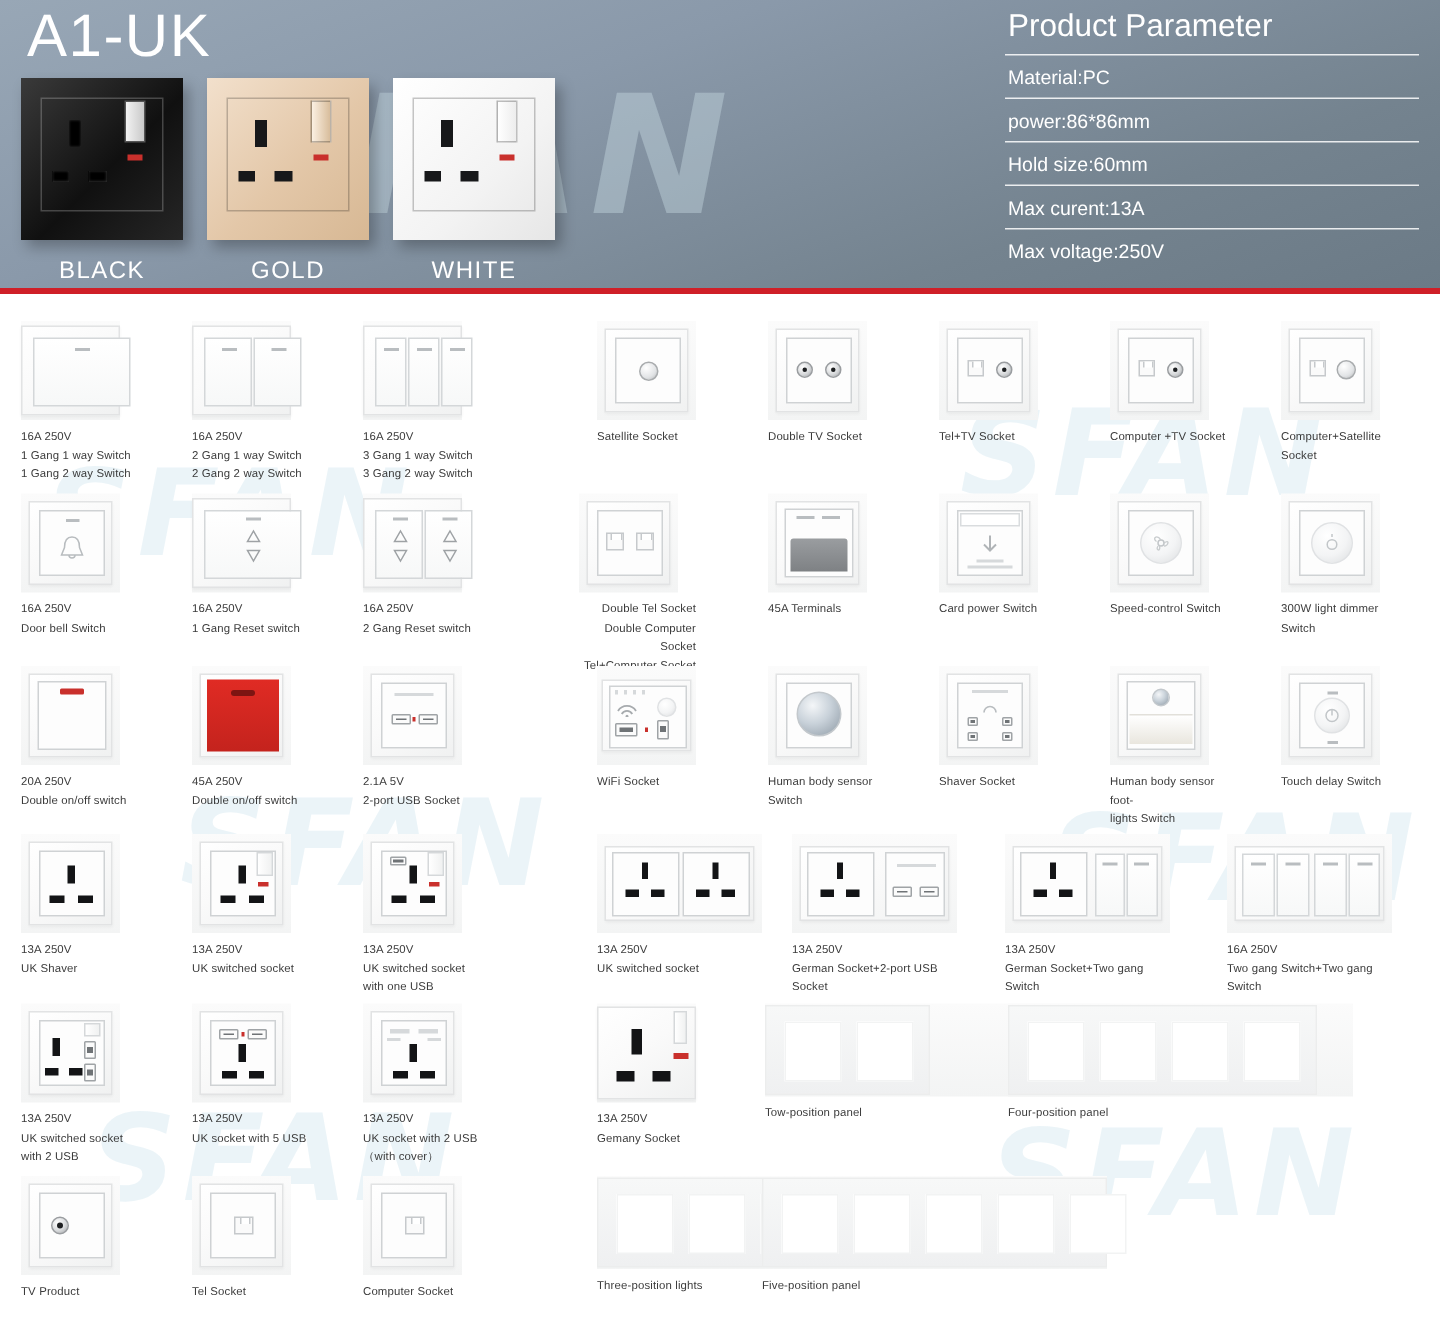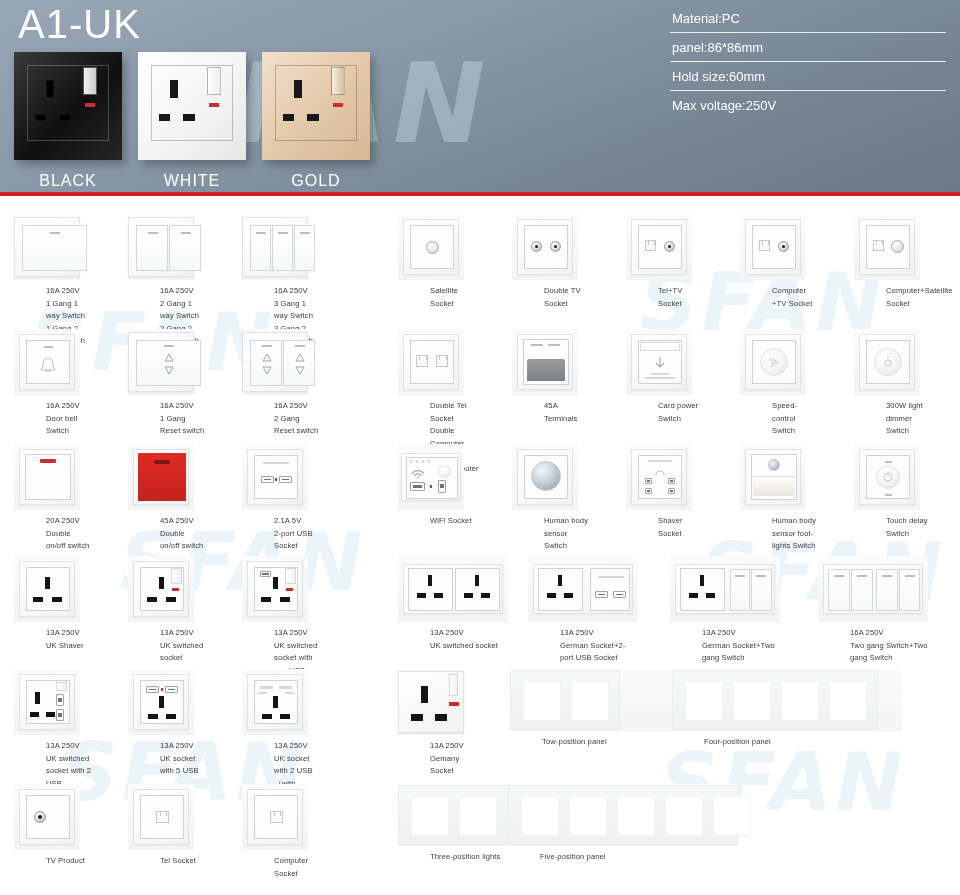--- a/index.html
+++ b/index.html
@@ -95,21 +95,21 @@
   .wm-body span { position:absolute; font-size:80px; letter-spacing:4px; }
 
   .row { position: relative; z-index: 1; }
   .cell { position: absolute; }
   .cell .thumb {
     background: linear-gradient(180deg,#fbfbfb 0%, #f3f4f4 100%);
     position: relative;
   }
   .cell .cap {
     font-size: 7.6px; color: #3b3b3b; line-height: 12.5px;
-    margin-top: 5px; letter-spacing: 0.1px; margin-left: 32px;
+    margin-top: 5px; letter-spacing: 0.1px;
   }
 
   
   .fp { position:absolute; inset:0; display:flex; align-items:center; justify-content:center; }
   .plate {
     background: linear-gradient(145deg,#ffffff 0%,#fafafa 45%,#f0f1f1 100%);
     border: 1px solid #e2e3e4;
     box-shadow: 0 1px 2px rgba(0,0,0,0.05);
     position: relative;
   }
@@ -154,51 +154,53 @@
             <div class="earth"></div>
             <div class="pinL"></div>
             <div class="pinR"></div>
             <div class="rocker"></div>
             <div class="neon"></div>
           </div>
       </div>
       <div class="swatch-label">BLACK</div>
     </div>
     <div class="swatch">
+      <div class="swatch-img sw-gold">
+        <div class="sock">
+            <div class="inner"></div>
+            <div class="earth"></div>
+            <div class="pinL"></div>
+            <div class="pinR"></div>
+            <div class="rocker"></div>
+            <div class="neon"></div>
+          </div>
+      </div>
+      <div class="swatch-label">GOLD</div>
+    </div>
+    <div class="swatch">
       <div class="swatch-img sw-white">
         <div class="sock">
             <div class="inner"></div>
             <div class="earth"></div>
             <div class="pinL"></div>
             <div class="pinR"></div>
             <div class="rocker"></div>
             <div class="neon"></div>
           </div>
       </div>
       <div class="swatch-label">WHITE</div>
     </div>
-    <div class="swatch">
-      <div class="swatch-img sw-gold">
-        <div class="sock">
-            <div class="inner"></div>
-            <div class="earth"></div>
-            <div class="pinL"></div>
-            <div class="pinR"></div>
-            <div class="rocker"></div>
-            <div class="neon"></div>
-          </div>
-      </div>
-      <div class="swatch-label">GOLD</div>
-    </div>
   </div>
 
   <div class="specs">
+    <div class="specs-title">Product Parameter</div>
     <div class="spec-row">Material:PC</div>
-    <div class="spec-row">panel:86*86mm</div>
+    <div class="spec-row">power:86*86mm</div>
     <div class="spec-row">Hold size:60mm</div>
+    <div class="spec-row">Max curent:13A</div>
     <div class="spec-row">Max voltage:250V</div>
   </div>
 </div>
 <div class="redbar"></div>
 
 <div class="catalog">
   <div class="wm-body">
     <span style="left:30px;  top:100px;">SFAN</span>
     <span style="left:640px; top:60px;">SFAN</span>
     <span style="left:120px; top:320px;">SFAN</span>
@@ -383,21 +385,21 @@
                   <path d="M6 22 L10 15 L2 15 Z" fill="none" stroke="#9ea2a5" stroke-width="1"></path>
                 </svg>
               </div>
             </div>
           </div>
           <div class="cap">
             <div>16A 250V</div>
             <div>2 Gang Reset switch</div>
           </div>
         </div>
-        <div class="cell" style="left: 398px; top: 133px; width: 78px;">
+        <div class="cell" style="left: 386px; top: 133px; width: 78px; text-align: right;">
           <div class="thumb" style="width: 66px; height: 66px;">
             <div class="fp">
               <div class="plate" style="width:56px;height:56px">
                 <div class="face" style="left:6px;top:5px;width:44px;height:44px"></div>
                 <div class="jack-rj" style="left:12px;top:20px;width:12px;height:12px"></div>
                 <div class="jack-rj" style="left:32px;top:20px;width:12px;height:12px"></div>
               </div>
             </div>
           </div>
           <div class="cap">

